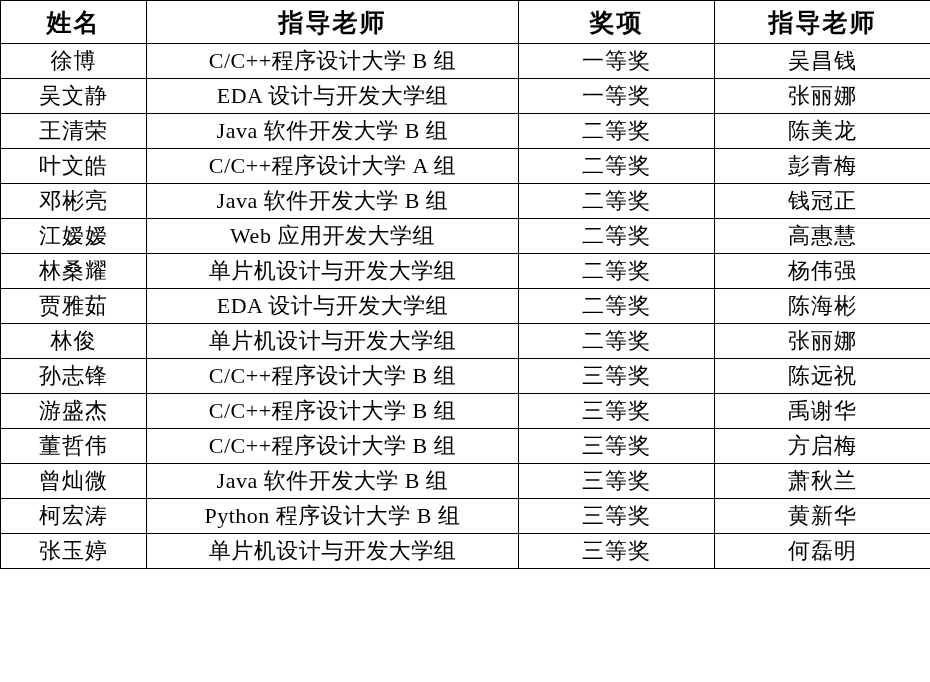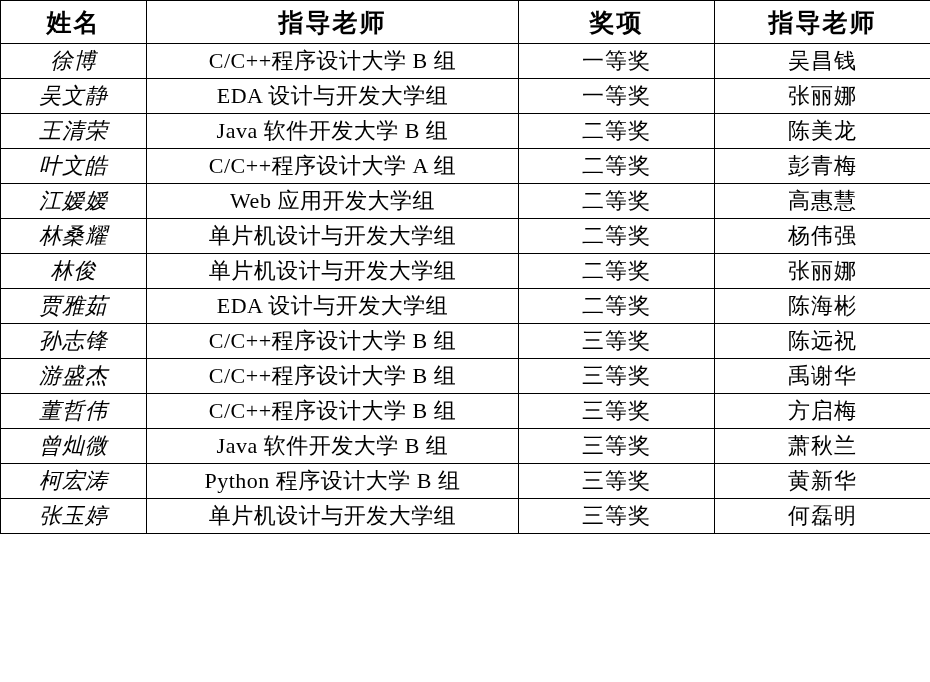--- a/index.html
+++ b/index.html
@@ -37,21 +37,21 @@
     height: 34px;
     font-size: 22px;
     font-weight: normal;
   }
   
   col.c-name    { width: 146px; }
   col.c-subject { width: 372px; }
   col.c-award   { width: 196px; }
   col.c-teacher { width: 216px; }
 
-  .cell-name { letter-spacing: 1px; font-style: italic; }
+  .cell-name { letter-spacing: 1px; }
   .cell-subject { letter-spacing: 0.5px; }
   .cell-award { letter-spacing: 1px; }
   .cell-teacher { letter-spacing: 1px; }
 </style>
 </head>
 <body>
 
 <table id="award-table">
   <colgroup>
     <col class="c-name">
@@ -86,42 +86,48 @@
         <td class="cell-award">二等奖</td>
         <td class="cell-teacher">陈美龙</td>
       </tr>
       <tr>
         <td class="cell-name">叶文皓</td>
         <td class="cell-subject">C/C++程序设计大学 A 组</td>
         <td class="cell-award">二等奖</td>
         <td class="cell-teacher">彭青梅</td>
       </tr>
       <tr>
+        <td class="cell-name">邓彬亮</td>
+        <td class="cell-subject">Java 软件开发大学 B 组</td>
+        <td class="cell-award">二等奖</td>
+        <td class="cell-teacher">钱冠正</td>
+      </tr>
+      <tr>
         <td class="cell-name">江嫒嫒</td>
         <td class="cell-subject">Web 应用开发大学组</td>
         <td class="cell-award">二等奖</td>
         <td class="cell-teacher">高惠慧</td>
       </tr>
       <tr>
         <td class="cell-name">林桑耀</td>
         <td class="cell-subject">单片机设计与开发大学组</td>
         <td class="cell-award">二等奖</td>
         <td class="cell-teacher">杨伟强</td>
       </tr>
       <tr>
+        <td class="cell-name">贾雅茹</td>
+        <td class="cell-subject">EDA 设计与开发大学组</td>
+        <td class="cell-award">二等奖</td>
+        <td class="cell-teacher">陈海彬</td>
+      </tr>
+      <tr>
         <td class="cell-name">林俊</td>
         <td class="cell-subject">单片机设计与开发大学组</td>
         <td class="cell-award">二等奖</td>
         <td class="cell-teacher">张丽娜</td>
-      </tr>
-      <tr>
-        <td class="cell-name">贾雅茹</td>
-        <td class="cell-subject">EDA 设计与开发大学组</td>
-        <td class="cell-award">二等奖</td>
-        <td class="cell-teacher">陈海彬</td>
       </tr>
       <tr>
         <td class="cell-name">孙志锋</td>
         <td class="cell-subject">C/C++程序设计大学 B 组</td>
         <td class="cell-award">三等奖</td>
         <td class="cell-teacher">陈远祝</td>
       </tr>
       <tr>
         <td class="cell-name">游盛杰</td>
         <td class="cell-subject">C/C++程序设计大学 B 组</td>

